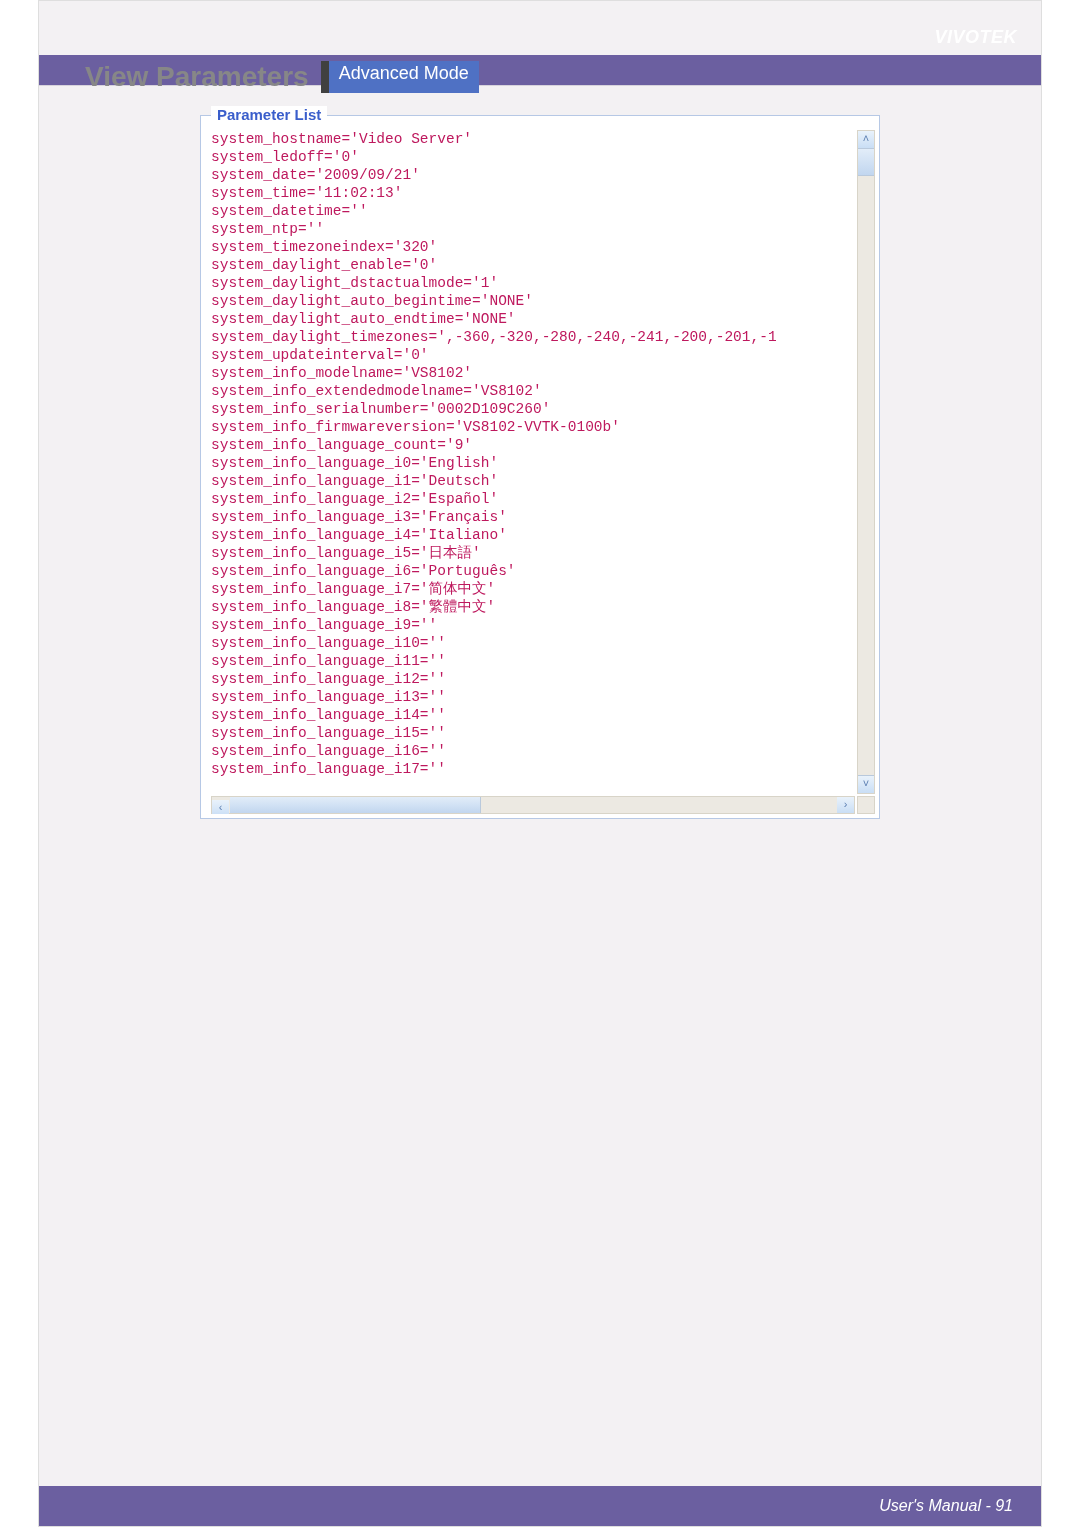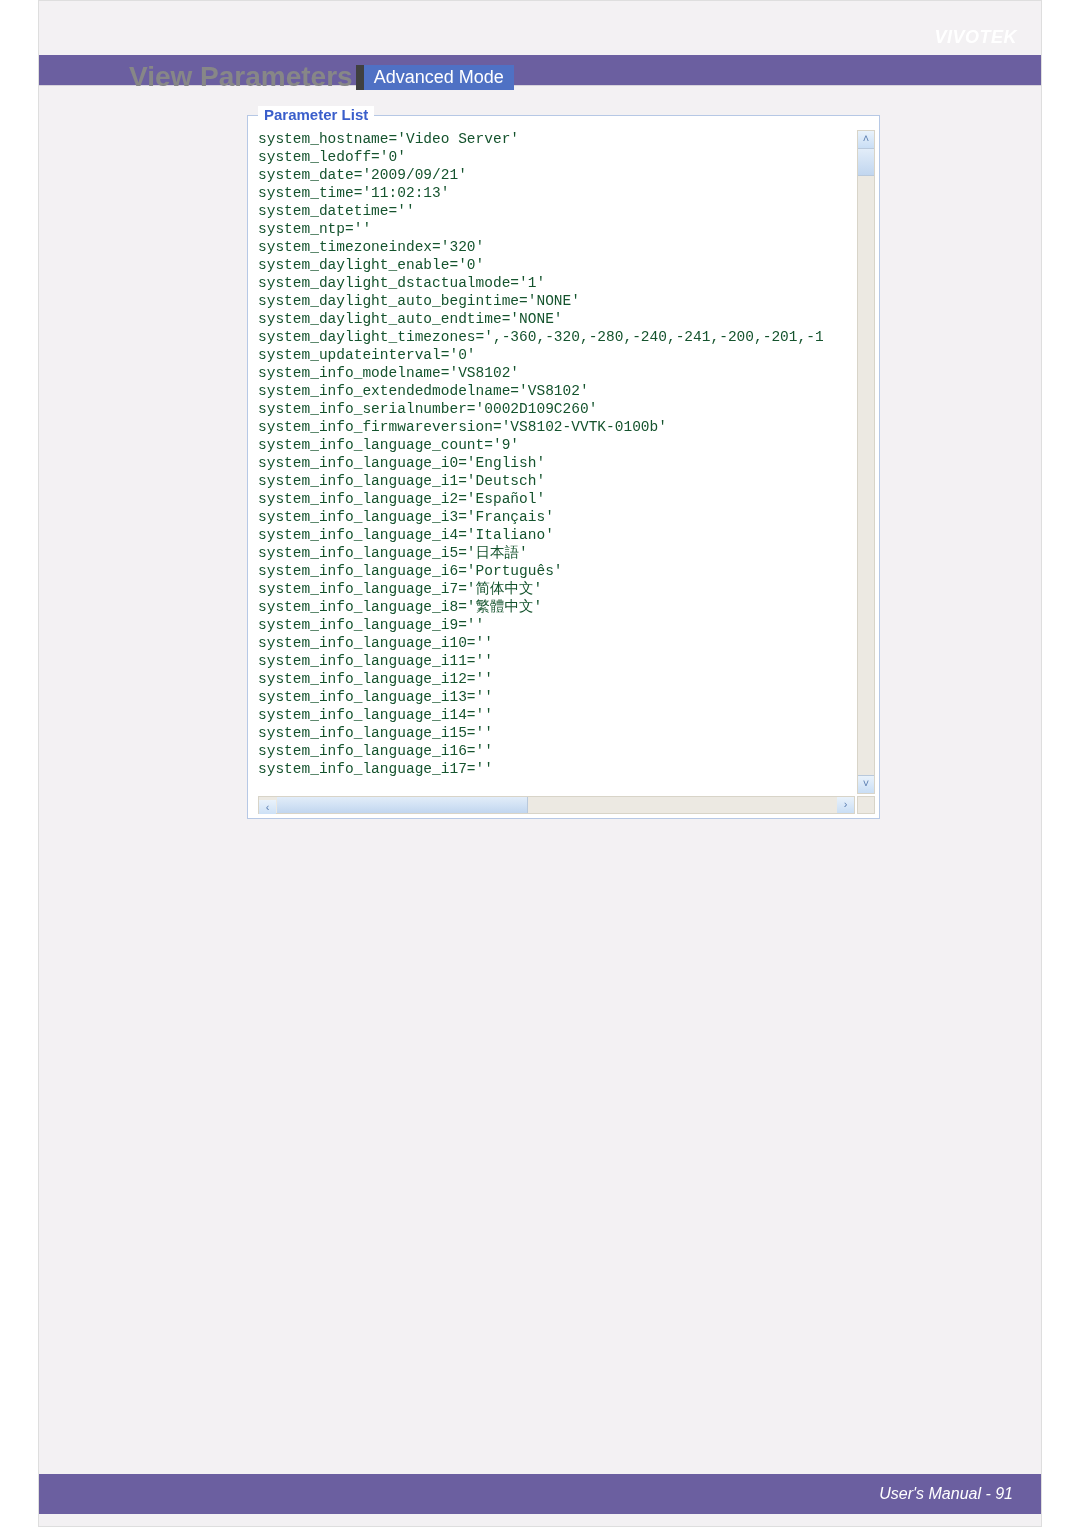--- a/index.html
+++ b/index.html
@@ -46,24 +46,22 @@
     right: 0;
     height: 12px;
     border-top: 1px solid #d7d3dc;
   }
   .content {
     padding: 60px 46px 0 46px;
     position: relative;
   }
   .title-row {
     display: flex;
-    align-items: center;
-    gap: 3px;
+    gap: 12px;
     margin-bottom: 22px;
-    margin-left: 44px;
   }
   .title {
     font-size: 28px;
     font-weight: bold;
     color: #878787;
   }
   .badge {
     display: inline-block;
     background: #4f71c4;
     color: #fff;
@@ -80,21 +78,20 @@
   }
   .panel-wrap {
     margin: 0 auto;
     width: 680px;
   }
   .fieldset {
     border: 1px solid #b6c8e5;
     position: relative;
     padding: 14px 4px 4px 4px;
     background: #fff;
-    margin-left: 47px;
   }
   .legend {
     position: absolute;
     top: -10px;
     left: 10px;
     background: #fff;
     padding: 0 6px;
     color: #3a5ecb;
     font-weight: bold;
     font-size: 15px;
@@ -109,21 +106,21 @@
   .param-body {
     position: absolute;
     left: 0;
     top: 0;
     right: 20px;
     bottom: 20px;
     overflow: hidden;
     font-family: "Courier New", monospace;
     font-size: 14.5px;
     line-height: 18px;
-    color: #14532d;
+    color: #be185d;
     white-space: pre;
   }
   .vscroll {
     position: absolute;
     right: 0;
     top: 0;
     bottom: 20px;
     width: 18px;
     background: #ece9e2;
     border: 1px solid #d8d4c8;
@@ -192,21 +189,21 @@
     right: 0;
     bottom: 0;
     width: 18px;
     height: 18px;
     background: #ece9e2;
     border: 1px solid #d8d4c8;
     box-sizing: border-box;
   }
   .footer {
     position: absolute;
-    bottom: 12px;
+    bottom: 0;
     left: 0;
     right: 0;
     height: 40px;
     background: #6b5fa0;
     color: #fff;
     font-style: italic;
     font-size: 16px;
     line-height: 40px;
     text-align: right;
     padding-right: 28px;

